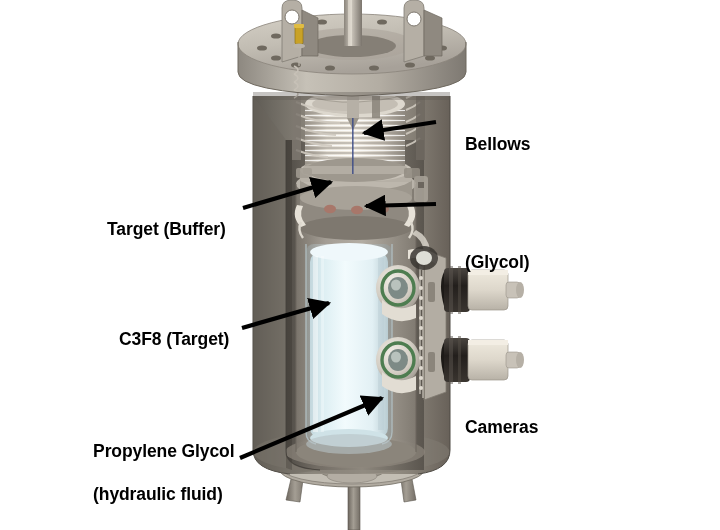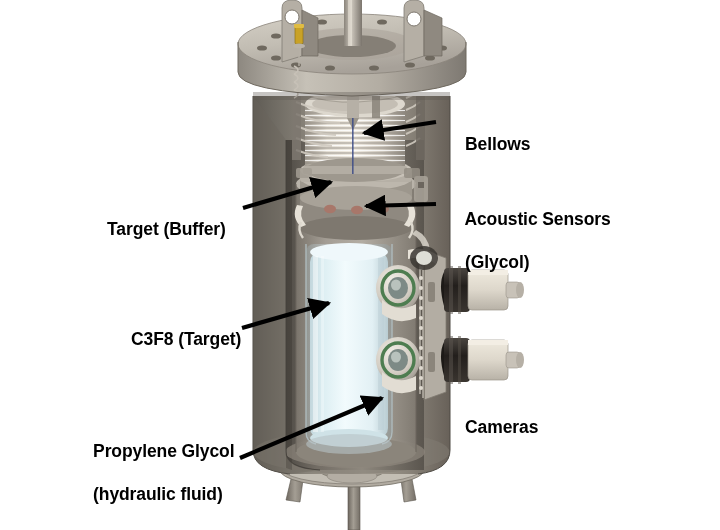--- a/index.html
+++ b/index.html
@@ -384,29 +384,29 @@
       <line x1="242" y1="328" x2="329" y2="303"></line>
       <line x1="240" y1="458" x2="382" y2="398"></line>
     </g>
   </svg>
 
   <div class="lbl" style="left:446px; top:113px;">
     <span>Bellows</span>
   </div>
 
   <div class="lbl" style="left:446px; top:188px;">
-    <span>Acoustic Sensors</span><br>
+    <br>
     <span>(Glycol)</span>
   </div>
 
   <div class="lbl" style="left:88px; top:198px;">
     <span>Target (Buffer)</span>
   </div>
 
-  <div class="lbl" style="left:112px; top:308px;">
+  <div class="lbl" style="left:100px; top:308px;">
     <span>C3F8 (Target)</span>
   </div>
 
   <div class="lbl" style="left:446px; top:396px;">
     <span>Cameras</span>
   </div>
 
   <div class="lbl" style="left:74px; top:420px;">
     <span>Propylene Glycol</span><br>
     <span>(hydraulic fluid)</span>

